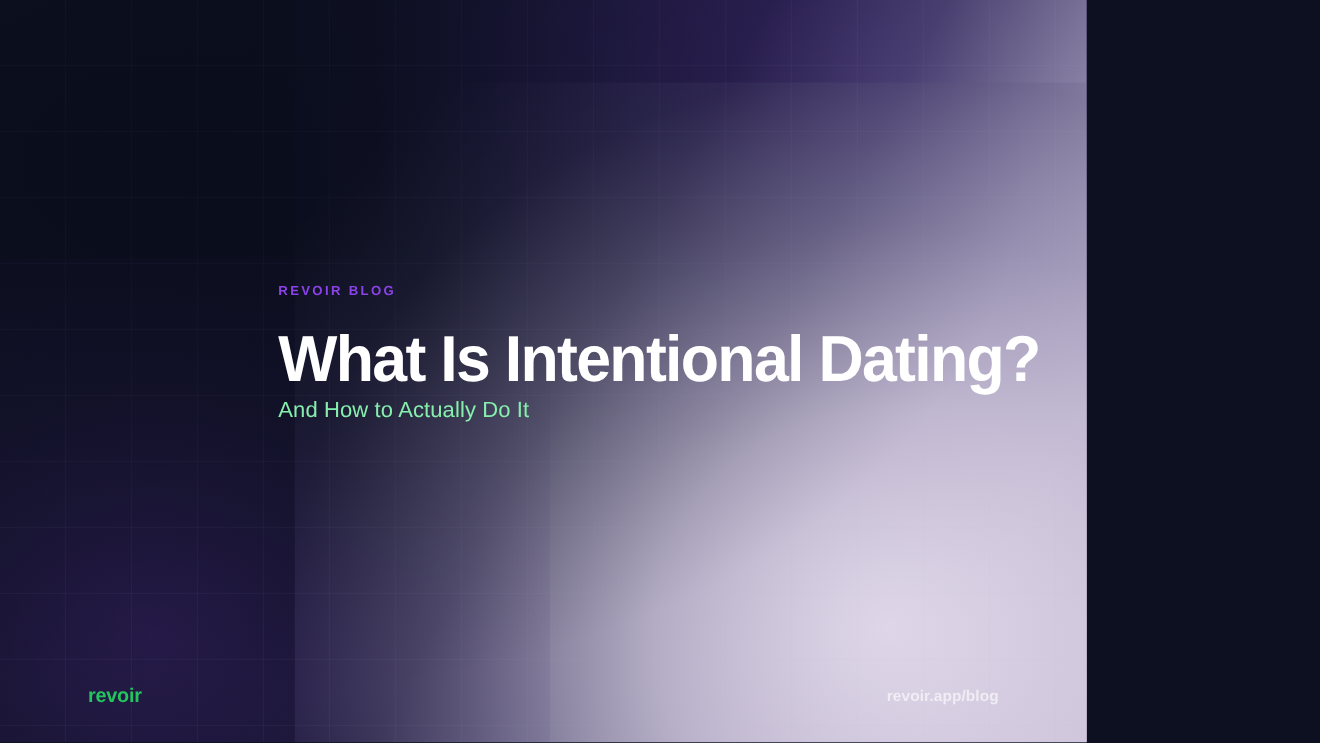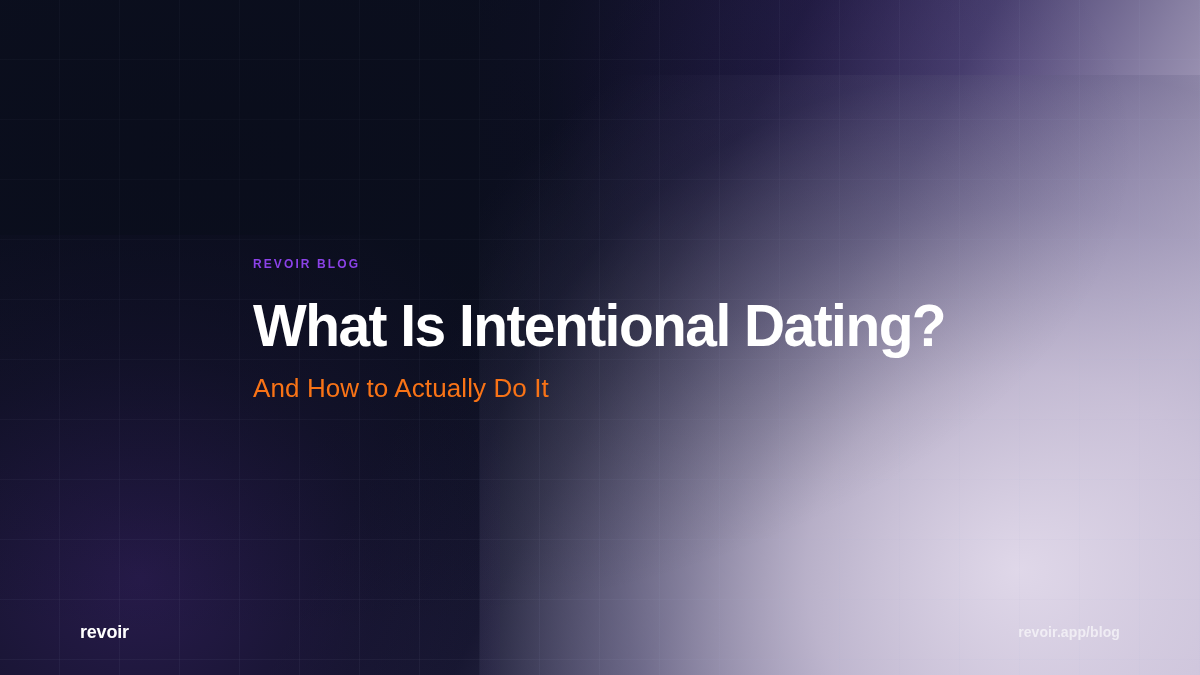--- a/index.html
+++ b/index.html
@@ -11,21 +11,21 @@
     background: #0c1020;
   }
 
   body {
     font-family: "Liberation Sans", sans-serif;
     -webkit-font-smoothing: antialiased;
   }
 
   .card {
     position: relative;
-    width: 1200px;
+    width: 988px;
     height: 675px;
     overflow: hidden;
     background: #0c1020;
   }
 
   
 
   
   .bg-base {
     position: absolute;
@@ -137,38 +137,38 @@
     font-weight: bold;
     color: #ffffff;
     letter-spacing: -1.6px;
     line-height: 1.02;
     white-space: nowrap;
     transform: scaleX(0.965);
     transform-origin: left center;
   }
 
   .subtitle {
-    margin-top: 16px;
-    font-size: 26px;
+    margin-top: 5px;
+    font-size: 20px;
     font-weight: normal;
-    color: #f97316;
+    color: #86efac;
     letter-spacing: 0.1px;
     line-height: 1.25;
     white-space: nowrap;
   }
 
   
 
   .logo {
     position: absolute;
     left: 80px;
     bottom: 34px;
     font-size: 18px;
     font-weight: bold;
-    color: #ffffff;
+    color: #22c55e;
     letter-spacing: -0.2px;
     line-height: 1;
     z-index: 5;
   }
 
   .url {
     position: absolute;
     right: 80px;
     bottom: 36px;
     font-size: 14px;

